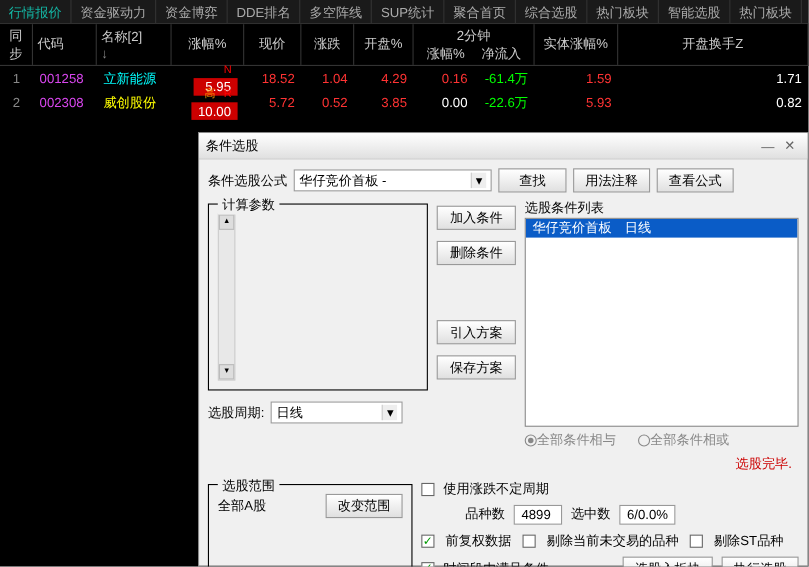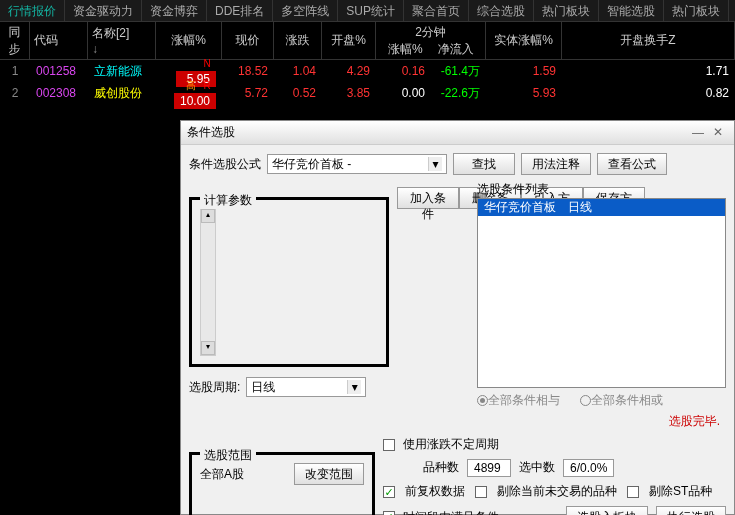--- a/index.html
+++ b/index.html
@@ -26,31 +26,31 @@
 .dialog{position:absolute;left:180px;top:120px;width:555px;height:395px;background:#f0f0f0;border:1px solid #888;box-shadow:2px 2px 8px rgba(0,0,0,0.5);color:#000}
 .dlg-title{background:linear-gradient(#fff,#e0e0e0);height:24px;display:flex;align-items:center;padding:0 6px;border-bottom:1px solid #ccc}
 .dlg-title-text{flex:1}
 .dlg-close{width:20px;height:16px;text-align:center;cursor:pointer;color:#666}
 .dlg-body{padding:8px;display:flex;flex-direction:column;gap:6px}
 .row{display:flex;align-items:center;gap:6px}
 .label{color:#000}
 .combo{border:1px solid #999;background:#fff;height:20px;padding:0 4px;display:flex;align-items:center;justify-content:space-between}
 .combo-arrow{width:14px;text-align:center;background:#eee;border-left:1px solid #ccc}
 .btn{background:linear-gradient(#fff,#e0e0e0);border:1px solid #999;padding:2px 10px;cursor:pointer;min-width:62px;text-align:center;height:22px;line-height:16px}
-.fieldset{border:3px solid #000000;padding:8px;position:relative;margin-top:16px}
+.fieldset{border:1px solid #000000;padding:8px;position:relative;margin-top:4px}
 .legend{position:absolute;top:-8px;left:8px;background:#f0f0f0;padding:0 4px}
 .mid{display:flex;gap:8px}
 .left-col{width:200px;display:flex;flex-direction:column;gap:6px}
 .params-box{height:170px;display:flex}
 .params-text{flex:1;color:#444}
 .scroll{width:16px;background:#e8e8e8;border:1px solid #ccc;display:flex;flex-direction:column}
 .scroll-btn{height:14px;background:#ddd;border:1px solid #bbb;text-align:center;font-size:8px;line-height:10px}
 .scroll-track{flex:1}
 .period-row{display:flex;align-items:center;gap:6px;margin-top:4px}
-.action-col{display:flex;flex-direction:row;width:72px;padding-top:6px}
+.action-col{display:flex;flex-direction:column;gap:10px;width:72px;padding-top:6px}
 .right-col{flex:1;display:flex;flex-direction:column}
 .listbox{border:1px solid #888;background:#fff;height:190px;overflow:hidden}
 .list-item{background:#0a5cc7;color:#fff;padding:0 6px}
 .radio-row{display:flex;gap:20px;padding:4px 0;color:#888}
 .radio{display:flex;align-items:center;gap:0}
 .radio-circle{width:11px;height:11px;border:1px solid #888;border-radius:50%;display:inline-flex;align-items:center;justify-content:center}
 .radio-dot{width:5px;height:5px;background:#888;border-radius:50%}
 .status{color:#c00;text-align:right;padding-right:6px}
 .bottom{display:flex;gap:8px}
 .range-box{width:186px}

